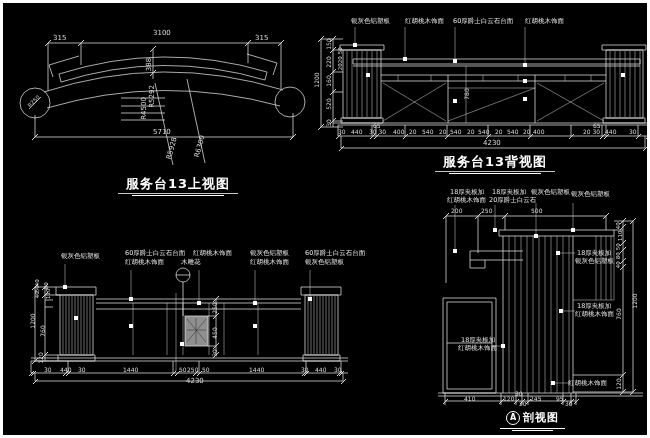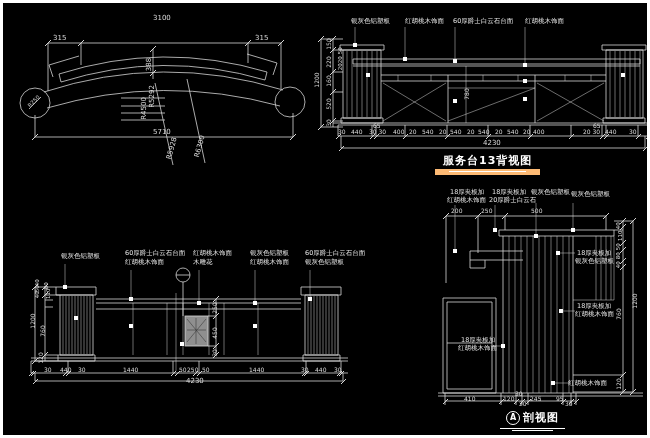--- a/index.html
+++ b/index.html
@@ -6,22 +6,22 @@
   #frame{position:relative;width:650px;height:438px;background:#000;border:3px solid #fff;
          box-sizing:border-box;overflow:hidden;font-family:"DejaVu Sans",sans-serif;}
   #frame svg{position:absolute;overflow:visible;}
   .t{position:absolute;color:#dcdcdc;font-size:7px;line-height:1;white-space:nowrap;}
   .t6{font-size:6px;}
   .t5{font-size:5.5px;}
   .lbl{font-size:6.5px;color:#e6e6e6;}
   .v{transform:rotate(-90deg);}
   .v75{transform:rotate(-75deg);}
   .v45{transform:rotate(-45deg);}
-  .title{position:absolute;color:#fff;font-size:11px;font-weight:bold;letter-spacing:1px;
-         padding:0 8px 2px;border-bottom:6px solid #fdba74;line-height:1.1;}
+  .title{position:absolute;color:#fff;font-size:13px;font-weight:bold;letter-spacing:1px;
+         padding:0 8px 2px;border-bottom:1px solid #fdba74;line-height:1.1;}
   .title:after{content:'';position:absolute;left:14px;right:14px;bottom:-3px;height:1px;background:#fff;}
   .stitle{position:absolute;display:flex;align-items:center;gap:3px;color:#fff;
           border-bottom:1px solid #fff;padding:0 6px 3px;}
   .stitle:after{content:'';position:absolute;left:12px;right:12px;bottom:-3px;height:1px;background:#fff;}
   .stitle .txt{font-size:11px;font-weight:bold;letter-spacing:1px;line-height:1.1;}
   .marker{width:12px;height:12px;border:1.2px solid #fff;border-radius:50%;color:#fff;
           font-size:8px;font-weight:bold;text-align:center;line-height:12px;flex:0 0 auto;}
 </style>
 </head>
 <body>
@@ -95,29 +95,30 @@
     <path d="M5 210H210 M5 213H210"></path>
     <path d="M190 38V209 M200 38V209 M181 38H200 M181 47H190 M140 192H190 M140 209H200"></path>
     <path stroke-width="1" d="M187 41l6 -6 M187 47l6 -6 M187 63l6 -6 M187 70l6 -6 M187 81l6 -6 M187 87l6 -6 M187 195l6 -6 M187 212l6 -6 M197 41l6 -6 M197 212l6 -6"></path>
     <path d="M12 218H143 M12 210V222 M68 210V222 M83 210V222 M89 210V222 M95 210V222 M130 210V222 M138 210V222 M143 210V222"></path>
     <path stroke-width="1" d="M10 221l5 -5 M66 221l5 -5 M81 221l5 -5 M87 221l5 -5 M93 221l5 -5 M128 221l5 -5 M136 221l5 -5 M141 221l5 -5"></path>
     <path stroke-width="0.5" d="M125 70H142 M128 128H142 M120 200H138 M60 163H70"></path>
     <path fill="#fff" stroke="none" d="M123 68h4v4h-4z M126 126h4v4h-4z M118 198h4v4h-4z M68 161h4v4h-4z M20 66h4v4h-4z M60 45h4v4h-4z M101 51h4v4h-4z M138 45h4v4h-4z"></path>
   </svg>
 
   <span class="t" style="left:50px;top:32px">315</span>
-  <span class="t" style="left:150px;top:12px">3100</span>
+  <span class="t" style="left:150px;top:27px">3100</span>
   <span class="t" style="left:252px;top:32px">315</span>
   <span class="t v" style="left:140px;top:58px">388</span>
   <span class="t" style="left:150px;top:126px">5710</span>
   <span class="t v75" style="left:158px;top:142px">R5928</span>
   <span class="t v75" style="left:186px;top:140px">R6300</span>
   <span class="t v" style="left:138px;top:90px">R5292</span>
   <span class="t v" style="left:130px;top:102px">R4500</span>
   <span class="t t5 v45" style="left:24px;top:96px">R250</span>
+  <div class="title" style="left:115px;top:174px">服务台13上视图</div>
 
   <span class="t lbl" style="left:348px;top:15px">银灰色铝塑板</span>
   <span class="t lbl" style="left:402px;top:15px">红胡桃木饰面</span>
   <span class="t lbl" style="left:450px;top:15px">60厚爵士白云石台面</span>
   <span class="t lbl" style="left:522px;top:15px">红胡桃木饰面</span>
   <span class="t t6 v" style="left:320px;top:38px">150</span>
   <span class="t t6 v" style="left:320px;top:56px">220</span>
   <span class="t t6 v" style="left:320px;top:75px">160</span>
   <span class="t t6 v" style="left:320px;top:98px">520</span>
   <span class="t t6 v" style="left:322px;top:117px">30</span>
@@ -145,21 +146,21 @@
   <span class="t t6" style="left:580px;top:126px">20 30</span>
   <span class="t t6" style="left:602px;top:126px">440</span>
   <span class="t t6" style="left:626px;top:126px">30</span>
   <span class="t" style="left:480px;top:137px">4230</span>
   <div class="title" style="left:432px;top:152px">服务台13背视图</div>
 
   <span class="t lbl" style="left:58px;top:250px">银灰色铝塑板</span>
   <span class="t lbl" style="left:122px;top:247px">60厚爵士白云石台面</span>
   <span class="t lbl" style="left:122px;top:256px">红胡桃木饰面</span>
   <span class="t lbl" style="left:190px;top:247px">红胡桃木饰面</span>
-  <span class="t lbl" style="left:190px;top:256px">木雕花</span>
+  <span class="t lbl" style="left:178px;top:256px">木雕花</span>
   <span class="t lbl" style="left:247px;top:247px">银灰色铝塑板</span>
   <span class="t lbl" style="left:247px;top:256px">红胡桃木饰面</span>
   <span class="t lbl" style="left:302px;top:247px">60厚爵士白云石台面</span>
   <span class="t lbl" style="left:302px;top:256px">银灰色铝塑板</span>
   <span class="t t5 v" style="left:31px;top:277px">40</span>
   <span class="t t5 v" style="left:31px;top:283px">50</span>
   <span class="t t5 v" style="left:31px;top:289px">40</span>
   <span class="t t5 v" style="left:40px;top:280px">80</span>
   <span class="t t5 v" style="left:40px;top:288px">110</span>
   <span class="t t6 v" style="left:22px;top:315px">1200</span>

